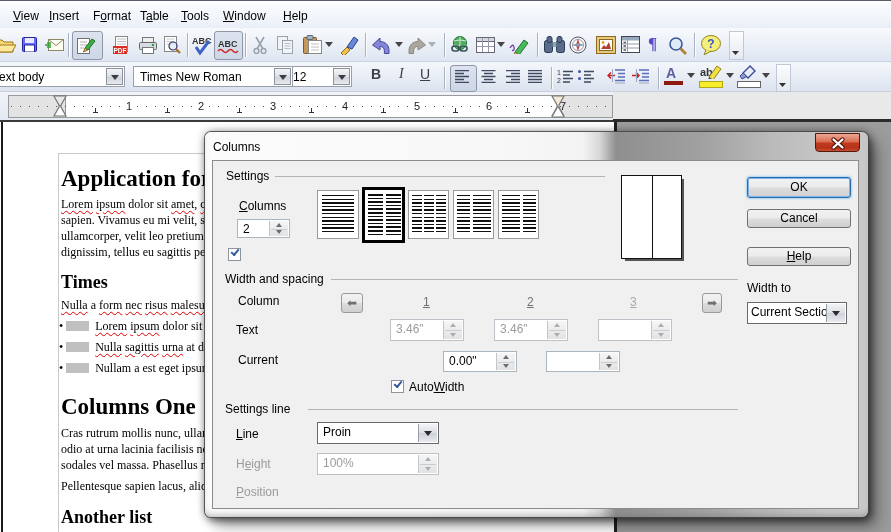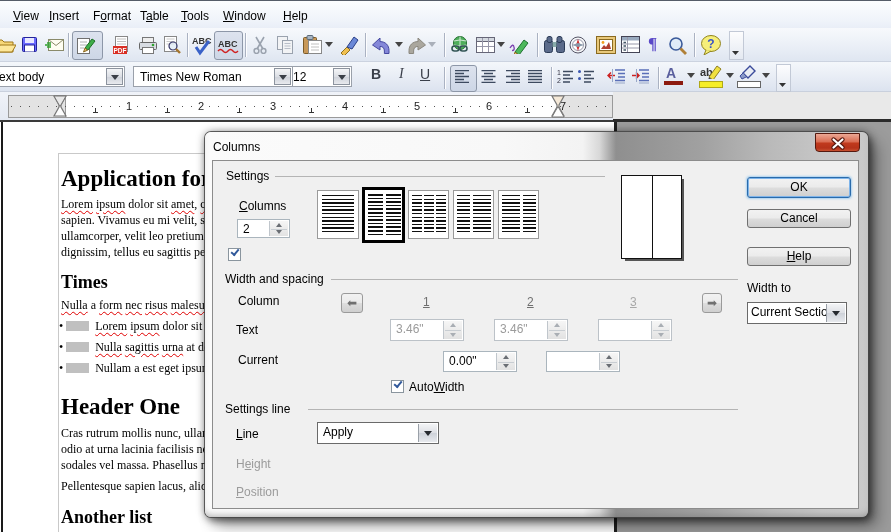--- a/index.html
+++ b/index.html
@@ -394,21 +394,21 @@
     <div class="doc" style="left:61px;top:45px;font-size:23px;font-weight:bold;">Application form</div>
     <div class="doc bl" style="left:61px;top:73.5px;"><span class="sq">Lorem</span> <span class="sq">ipsum</span> dolor sit <span class="sq">amet</span>, <span class="sq">consectetur</span> <span class="sq">adipiscing</span> <span class="sq">elit</span>. Nam quis</div>
     <div class="doc bl" style="left:61px;top:89.5px;">sapien. Vivamus eu mi velit, sed fringilla dolor mollis</div>
     <div class="doc bl" style="left:61px;top:105.5px;">ullamcorper, velit leo pretium metus, sit amet porta</div>
     <div class="doc bl" style="left:61px;top:121.5px;">dignissim, tellus eu sagittis pellentesque, urna odio</div>
     <div class="doc" style="left:61px;top:151px;font-size:18px;font-weight:bold;">Times</div>
     <div class="doc bl" style="left:61px;top:174.5px;"><span class="sq">Nulla</span> a <span class="sq">form</span> <span class="sq">nec</span> <span class="sq">risus</span> <span class="sq">malesuada</span> <span class="sq">tincidunt</span></div>
     <div class="doc bl" style="left:59px;top:195.5px;">•&nbsp;<span class="gbox"></span>&nbsp;&nbsp;<span class="sq">Lorem</span> <span class="sq">ipsum</span> dolor sit <span class="sq">amet</span> consect</div>
     <div class="doc bl" style="left:59px;top:216.5px;">•&nbsp;<span class="gbox"></span>&nbsp;&nbsp;<span class="sq">Nulla</span> <span class="sq">sagittis</span> <span class="sq">urna</span> at dolor</div>
     <div class="doc bl" style="left:59px;top:237.5px;">•&nbsp;<span class="gbox"></span>&nbsp;&nbsp;Nullam a est eget ipsum euismod</div>
-    <div class="doc" style="left:61px;top:272.5px;font-size:23px;font-weight:bold;">Header One</div>
+    <div class="doc" style="left:61px;top:272.5px;font-size:23px;font-weight:bold;">Columns One</div>
     <div class="doc bl" style="left:61px;top:302.5px;">Cras rutrum mollis nunc, ullamcorper hendrerit</div>
     <div class="doc bl" style="left:61px;top:318.5px;">odio at urna lacinia facilisis non sed magna. Proin</div>
     <div class="doc bl" style="left:61px;top:334.5px;">sodales vel massa. Phasellus mattis tortor quis</div>
     <div class="doc bl" style="left:61px;top:355.5px;">Pellentesque sapien lacus, aliquam in vestibulum</div>
     <div class="doc" style="left:61px;top:385.5px;font-size:18px;font-weight:bold;">Another list</div>
   </div>
   <div class="abs" id="dlg">
     <div id="dlgtitle">Columns</div>
     <div id="closebtn">
       <svg width="45" height="19" style="position:absolute;left:0;top:0;">
@@ -487,22 +487,28 @@
         </div>
       </div>
       <div class="spinfield" style="left:333px;top:190px;width:74px;height:21px;">
         <div class="val"></div>
         <div class="spin">
           <i></i>
         </div>
       </div>
 
       <div class="spinfield combo2" style="left:104px;top:261px;width:122px;height:22px;border-color:#6a6a6a;">
-        <div class="val">Apply</div>
+        <div class="val">Proin</div>
         <div class="ddb"></div>
+      </div>
+      <div class="spinfield dis" style="left:104px;top:292px;width:122px;height:22px;">
+        <div class="val">100%</div>
+        <div class="spin">
+          <i></i>
+        </div>
       </div>
 
       <div class="btn" style="left:534px;top:48px;width:104px;height:19px;line-height:17px;">Cancel</div>
       <div class="btn okfocus" style="left:534px;top:16px;width:104px;height:21px;line-height:19px;">OK</div>
       <div class="btn" style="left:534px;top:86px;width:104px;height:19px;line-height:17px;"><u>H</u>elp</div>
 
       <div class="spinfield combo2" style="left:534px;top:141px;width:100px;height:22px;border-color:#6a6a6a;">
         <div class="val" style="left:3px;">Current Section</div>
         <div class="ddb"></div>
       </div>

